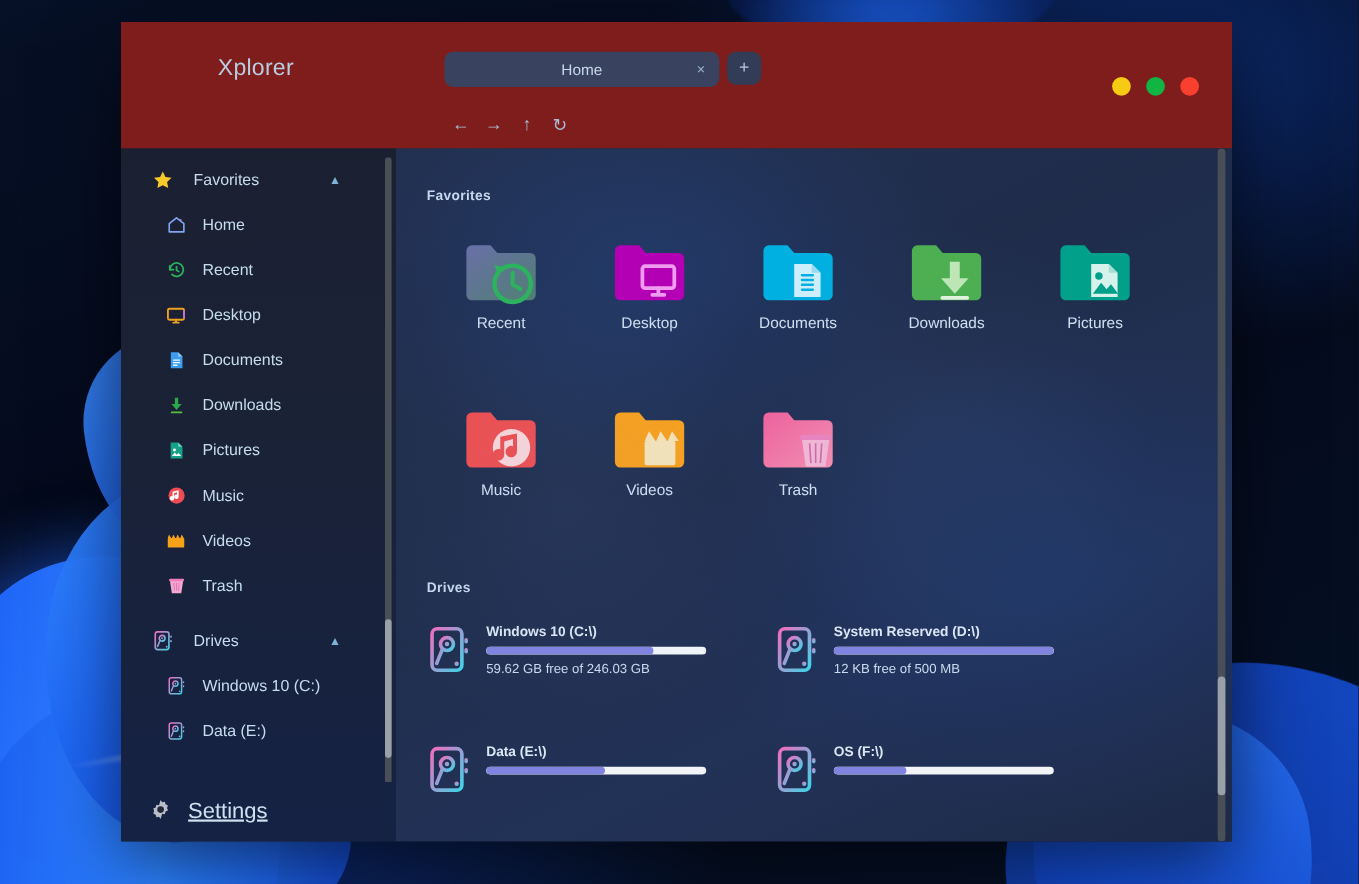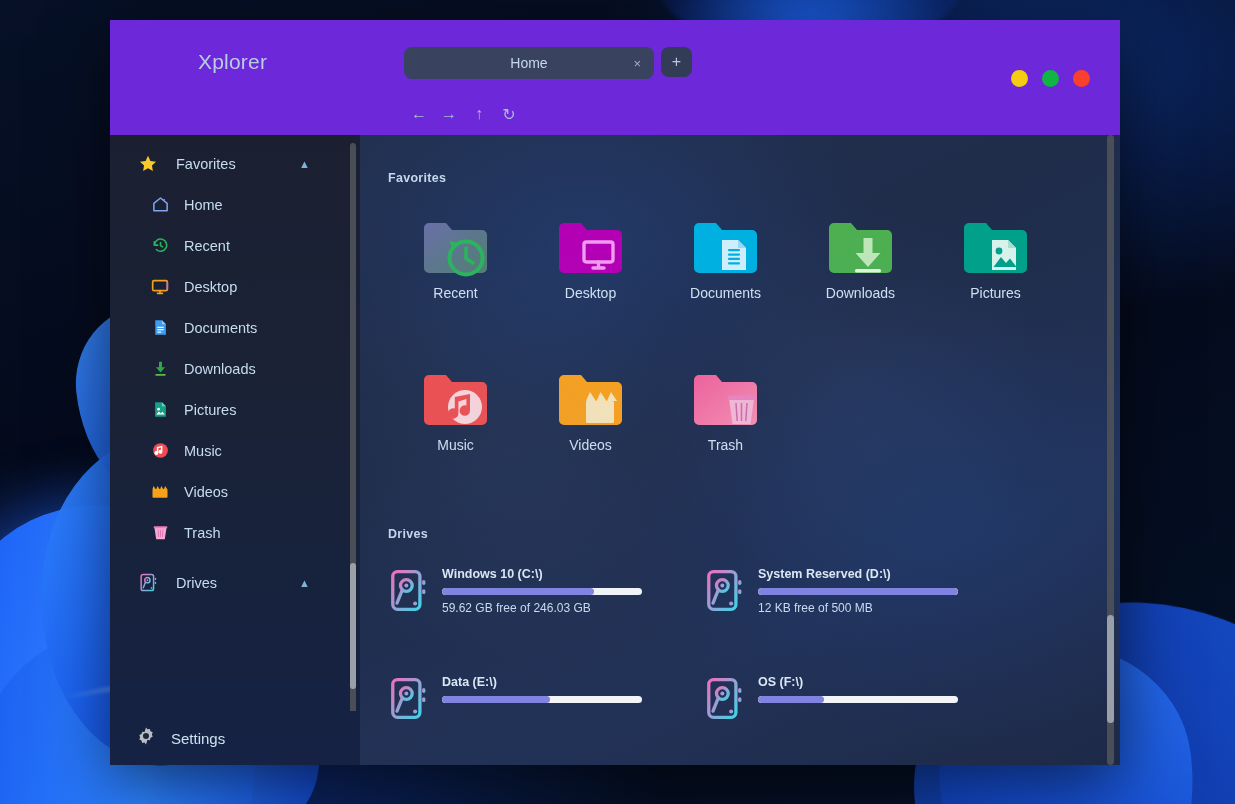--- a/index.html
+++ b/index.html
@@ -81,21 +81,21 @@
     width: 1010px; height: 745px;
     background: #1b2031;
     overflow: hidden;
     box-shadow: 0 18px 60px rgba(0,0,0,.55);
     display: flex; flex-direction: column;
   }
 
   
   .chrome {
     height: 115px; flex: 0 0 115px; position: relative;
-    background: #6d28d9;
+    background: #7f1d1d;
     text-align: right;
   }
   .app-title {
     position: absolute; left: 88px; top: 30px;
     font-size: 21px; color: #b8cde2; letter-spacing: .2px;
   }
   .tabstrip { position: absolute; left: 294px; top: 27px; display: flex; align-items: flex-start; gap: 7px; }
   .tab {
     width: 250px; height: 32px; border-radius: 8px;
     background: #39435f;
@@ -174,21 +174,21 @@
     display: flex; align-items: center; height: 41px;
     padding-left: 38px; cursor: pointer;
   }
   .side-item .ic { width: 24px; display: flex; align-items: center; justify-content: center; }
   .side-item .lb { font-size: 14.5px; color: #c6dcef; margin-left: 12px; white-space: nowrap; }
   .side-gap { height: 9px; }
   .settings-row {
     display: flex; align-items: center; height: 54px;
     padding-left: 25px; cursor: pointer;
   }
-  .settings-row .lb { font-size: 15px; color: #cfe1f0; margin-left: 14px; }
+  .settings-row .lb { font-size: 20px; color: #cfe1f0; margin-left: 14px; text-decoration: underline; }
 
   
   .content {
     flex: 1; position: relative; min-width: 0;
     background:
       radial-gradient(ellipse 55% 45% at 30% 18%, rgba(40,85,170,.30) 0%, rgba(0,0,0,0) 70%),
       radial-gradient(ellipse 60% 50% at 78% 62%, rgba(32,72,150,.26) 0%, rgba(0,0,0,0) 72%),
       linear-gradient(155deg, #22304f 0%, #1f2c4a 35%, #223257 70%, #1d2947 100%);
     overflow: hidden;
   }
@@ -415,22 +415,54 @@
                 <rect x="19.1" y="6.6" width="1.7" height="2.4" rx=".8"></rect>
                 <rect x="19.1" y="11.2" width="1.7" height="2.4" rx=".8"></rect>
                 <circle cx="15.5" cy="18.2" r="1"></circle>
               </g>
             </svg>
           </span>
           <span class="lb">Drives</span>
           <span class="caret">▲</span>
         </div>
 
-
-
+        <div class="side-item">
+          <span class="ic">
+            <svg width="19" height="19" viewBox="0 0 24 24">
+              <rect x="3.6" y="2.8" width="14.2" height="18.4" rx="2.4" fill="none" stroke="url(#drvgA)" stroke-width="1.7"></rect>
+              <circle cx="10.7" cy="9.4" r="3" fill="none" stroke="url(#drvgA)" stroke-width="1.7"></circle>
+              <circle cx="10.7" cy="9.4" r="1" fill="url(#drvgA)"></circle>
+              <path d="M8.6 11.6l-2.6 6.4" stroke="url(#drvgA)" stroke-width="1.7" stroke-linecap="round"></path>
+              <g fill="url(#drvgA)">
+                <rect x="19.1" y="6.6" width="1.7" height="2.4" rx=".8"></rect>
+                <rect x="19.1" y="11.2" width="1.7" height="2.4" rx=".8"></rect>
+                <circle cx="15.5" cy="18.2" r="1"></circle>
+              </g>
+            </svg>
+          </span>
+          <span class="lb">Windows 10 (C:)</span>
+        </div>
+
+
+        <div class="side-item">
+          <span class="ic">
+            <svg width="19" height="19" viewBox="0 0 24 24">
+              <rect x="3.6" y="2.8" width="14.2" height="18.4" rx="2.4" fill="none" stroke="url(#drvgA)" stroke-width="1.7"></rect>
+              <circle cx="10.7" cy="9.4" r="3" fill="none" stroke="url(#drvgA)" stroke-width="1.7"></circle>
+              <circle cx="10.7" cy="9.4" r="1" fill="url(#drvgA)"></circle>
+              <path d="M8.6 11.6l-2.6 6.4" stroke="url(#drvgA)" stroke-width="1.7" stroke-linecap="round"></path>
+              <g fill="url(#drvgA)">
+                <rect x="19.1" y="6.6" width="1.7" height="2.4" rx=".8"></rect>
+                <rect x="19.1" y="11.2" width="1.7" height="2.4" rx=".8"></rect>
+                <circle cx="15.5" cy="18.2" r="1"></circle>
+              </g>
+            </svg>
+          </span>
+          <span class="lb">Data (E:)</span>
+        </div>
 
         <div class="sb-track"></div>
         <div class="sb-thumb"></div>
       </div>
 
       <div class="settings-row">
         <span>
           <svg width="22" height="22" viewBox="0 0 24 24">
             <path d="M12 2.6l1.6 2.1 2.6-.4.7 2.5 2.4 1.1-.9 2.5.9 2.5-2.4 1.1-.7 2.5-2.6-.4L12 21.4l-1.6-2.3-2.6.4-.7-2.5-2.4-1.1.9-2.5-.9-2.5 2.4-1.1.7-2.5 2.6.4z" fill="#b9bec6"></path>
             <circle cx="12" cy="12" r="3.3" fill="#20283a"></circle>

